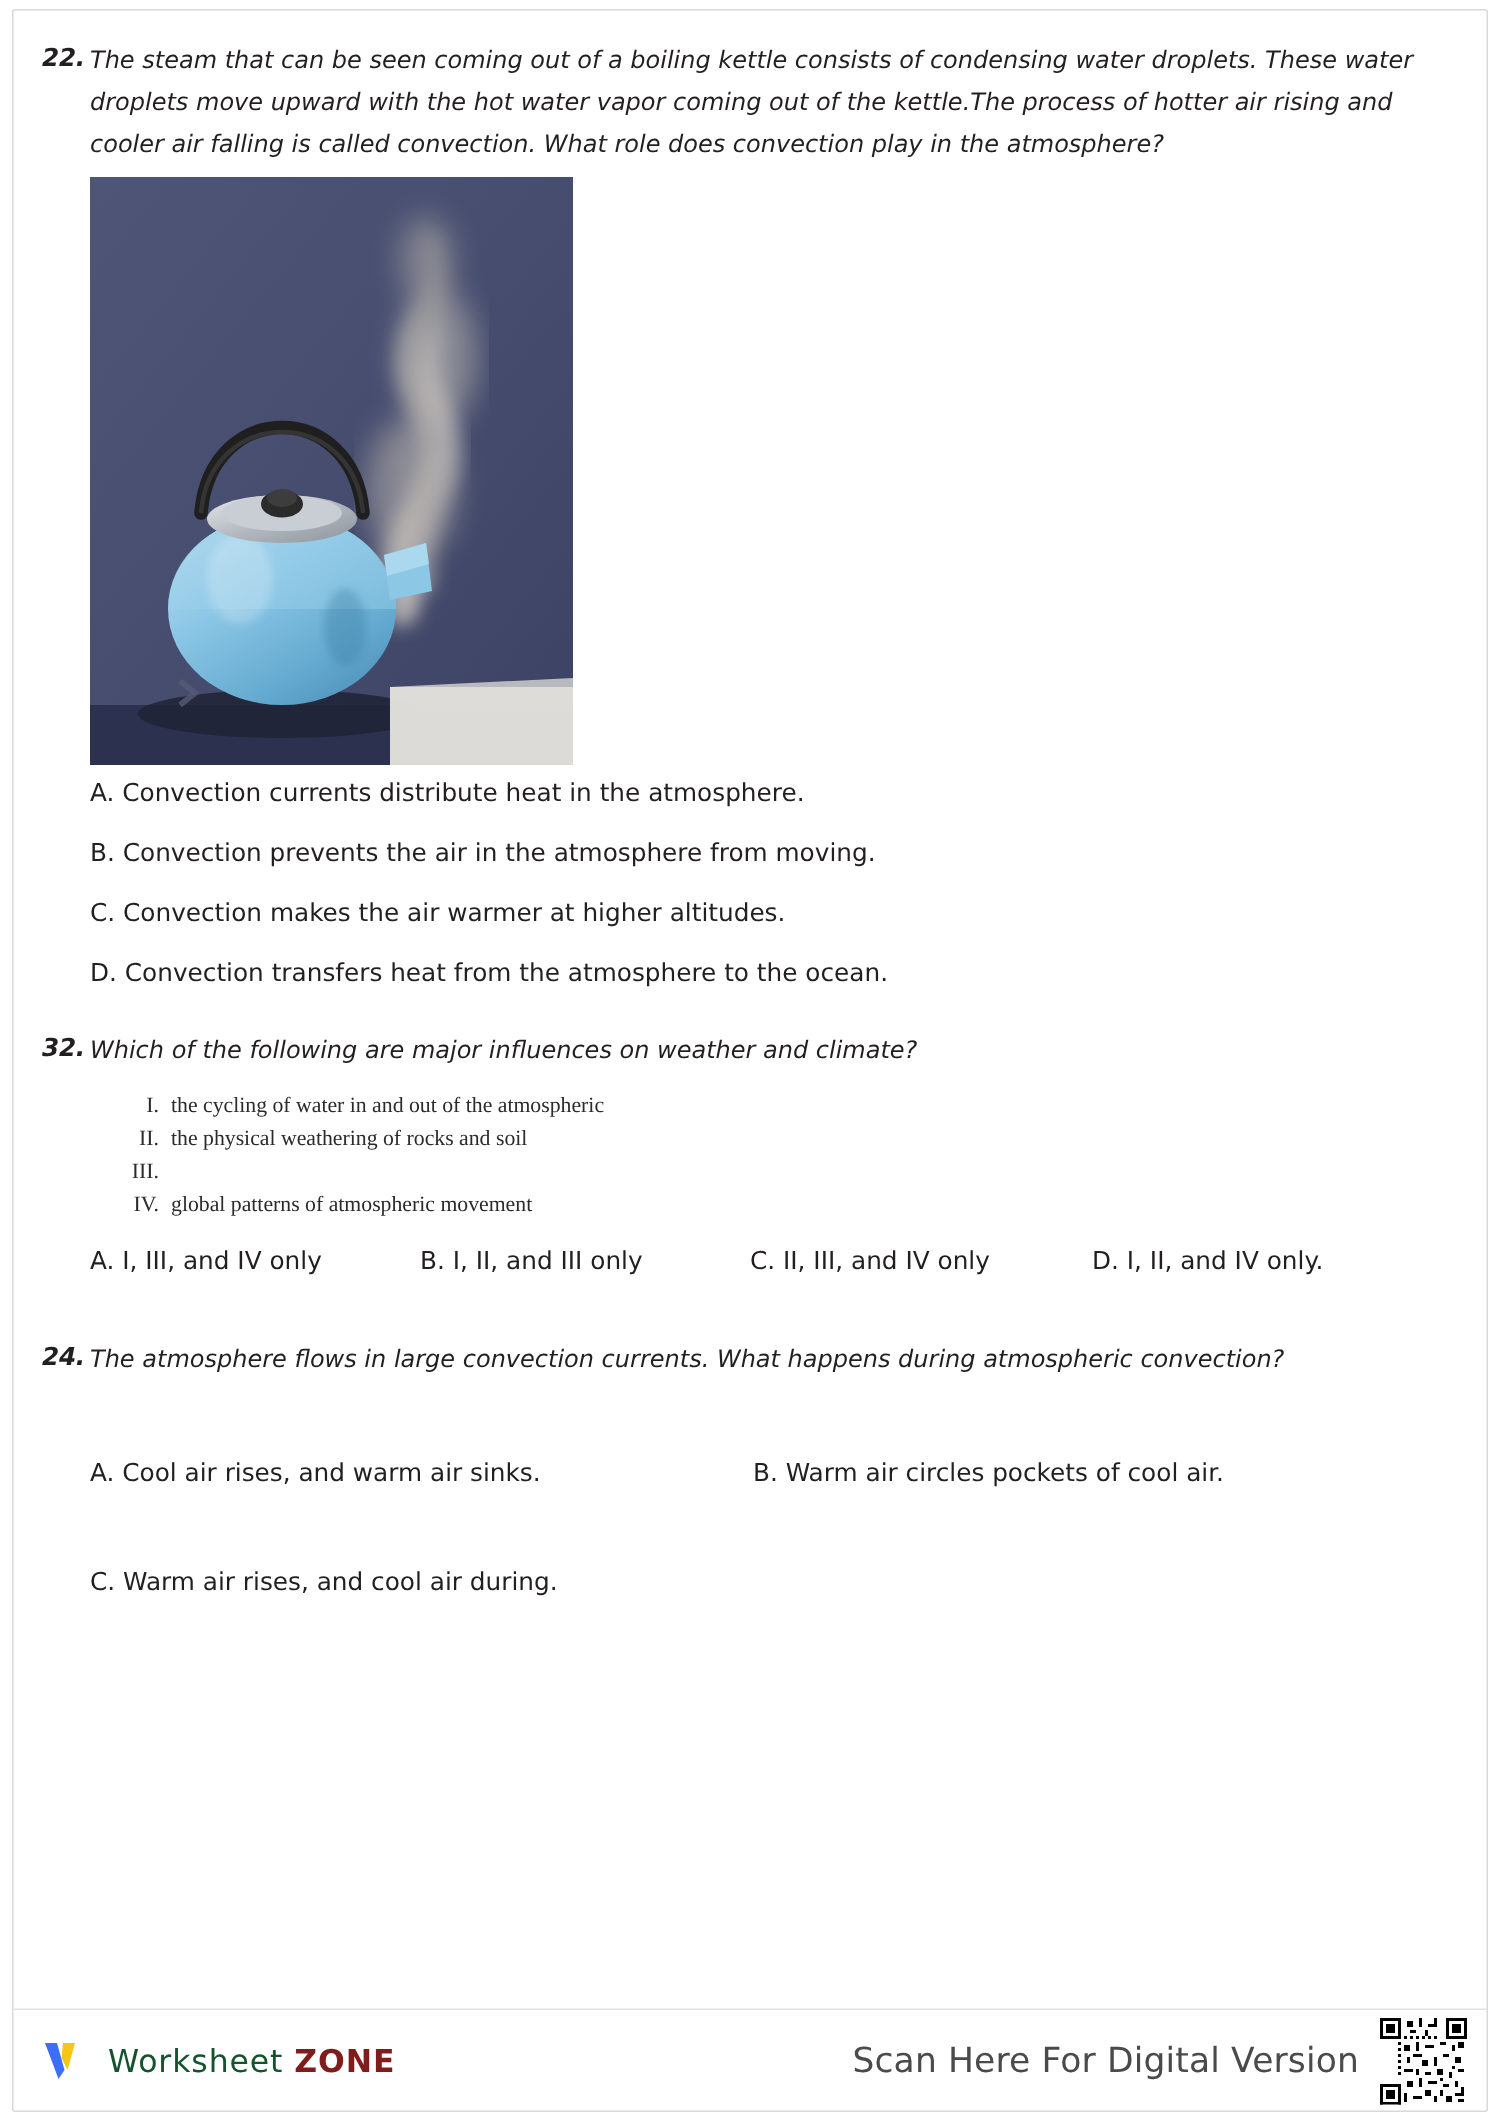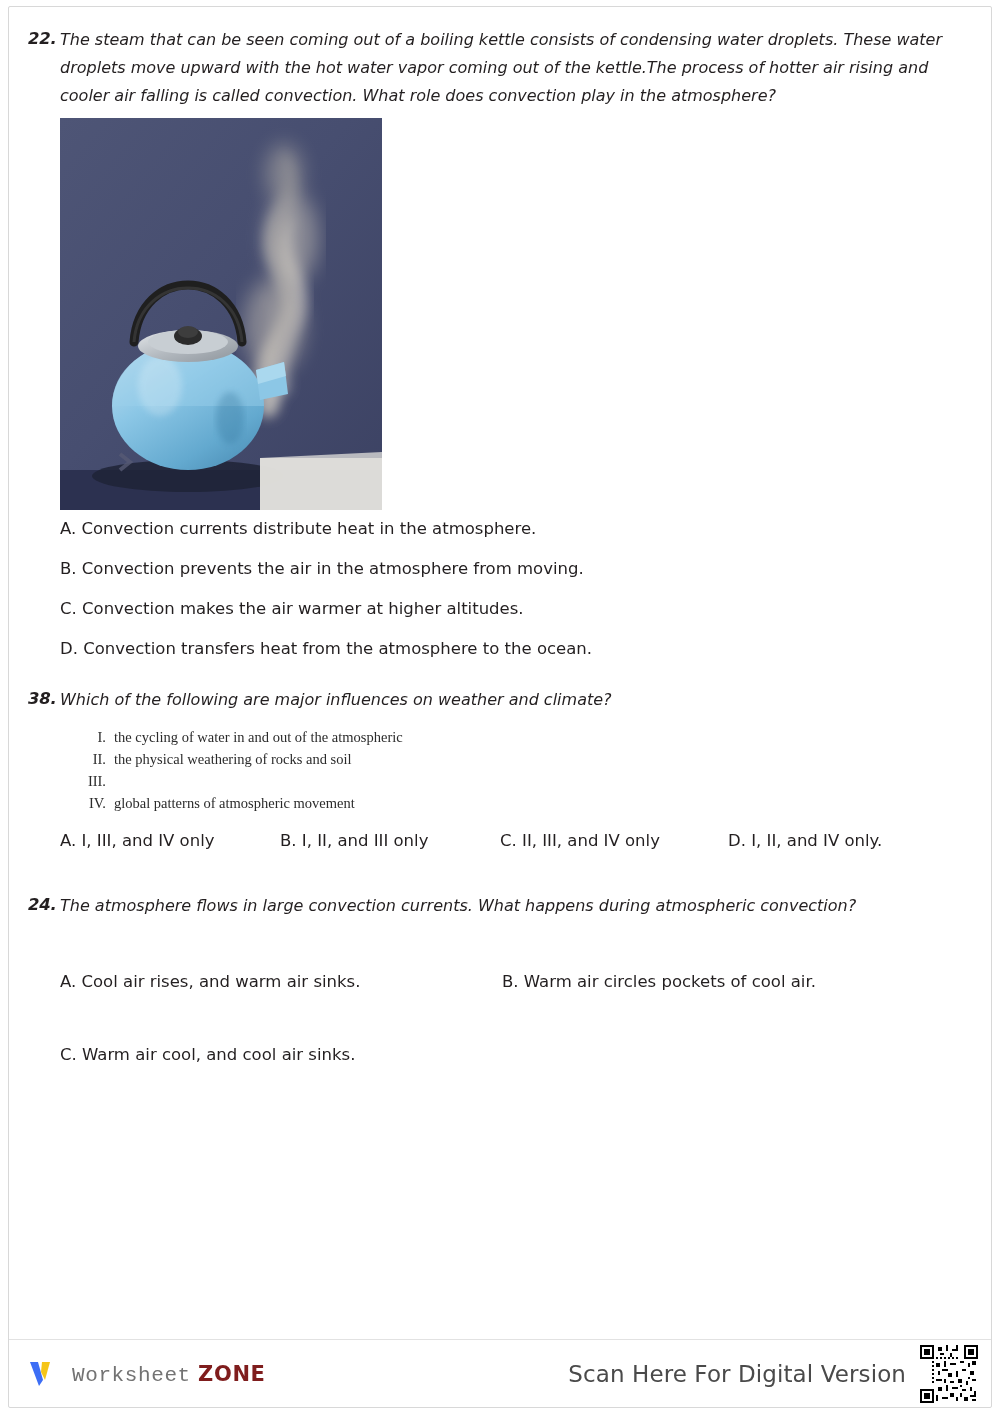--- a/index.html
+++ b/index.html
@@ -149,22 +149,21 @@
   .brand-text {
     font-size: 21px;
     letter-spacing: 0.6px;
     color: #5b5b5b;
   }
   .brand-text .zone {
     color: #7f1d1d;
     font-weight: bold;
   }
   .brand-text .worksheet {
-    color: #737373;
-    font-family: Liberation Mono, monospace;
+    color: #14532d;
   }
   .footer-right {
     display: flex;
     align-items: center;
     gap: 14px;
     justify-content: flex-end;
   }
   .scan-text {
     font-size: 23px;
     color: #4a4a4a;
@@ -269,21 +268,21 @@
     <div class="choices">
       <div class="choice">A. Convection currents distribute heat in the atmosphere.</div>
       <div class="choice">B. Convection prevents the air in the atmosphere from moving.</div>
       <div class="choice">C. Convection makes the air warmer at higher altitudes.</div>
       <div class="choice">D. Convection transfers heat from the atmosphere to the ocean.</div>
     </div>
 
     <div class="spacer-24"></div>
 
     <div class="question">
-      <div class="q-num">38.</div>
+      <div class="q-num">32.</div>
       <div class="q-text">Which of the following are major influences on weather and climate?</div>
     </div>
 
     <div class="roman-list">
       <div class="roman-row">
         <span class="roman-label">I.</span>
         <span>the cycling of water in and out of the atmospheric</span>
       </div>
       <div class="roman-row">
         <span class="roman-label">II.</span>
@@ -310,21 +309,21 @@
     <div class="question">
       <div class="q-num">24.</div>
       <div class="q-text">The atmosphere flows in large convection currents. What happens during atmospheric convection?</div>
     </div>
 
     <div class="spacer-10"></div>
 
     <div class="choices-2col">
       <div class="choice">A. Cool air rises, and warm air sinks.</div>
       <div class="choice">B. Warm air circles pockets of cool air.</div>
-      <div class="choice">C. Warm air cool, and cool air sinks.</div>
+      <div class="choice">C. Warm air rises, and cool air during.</div>
     </div>
 
   </div>
 
   <div class="footer-rule"></div>
   <div class="footer">
     <div class="brand">
       <svg class="brand-mark" viewBox="0 0 34 30">
         <path d="M2 3 L10 3 L15 21 L11 27 Z" fill="#3d6ef5"></path>
         <path d="M14 3 L22 3 L17 21 L13 13 Z" fill="#f5c518"></path>

